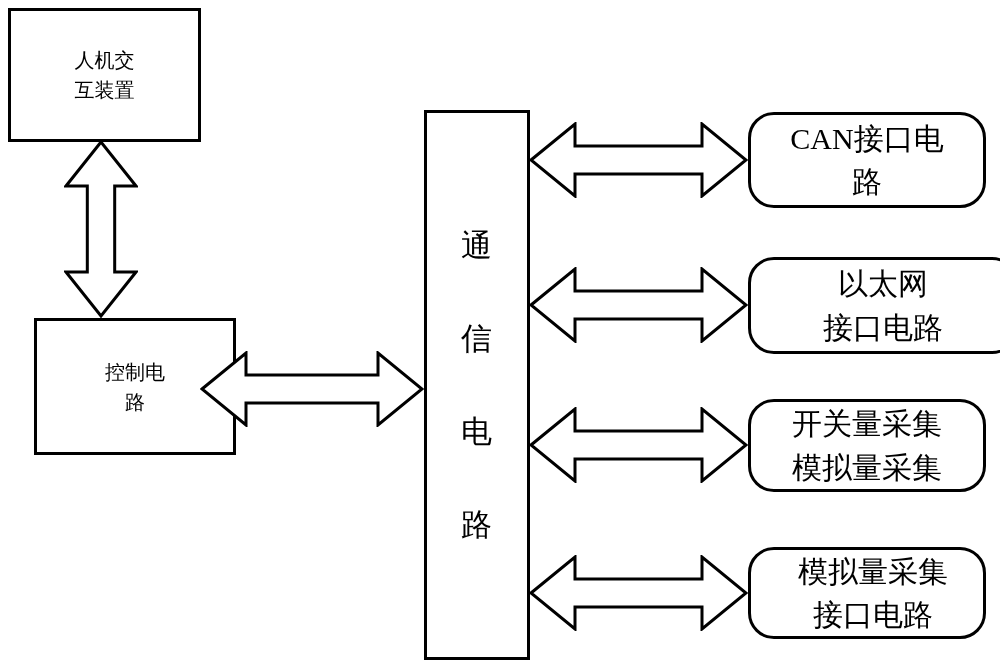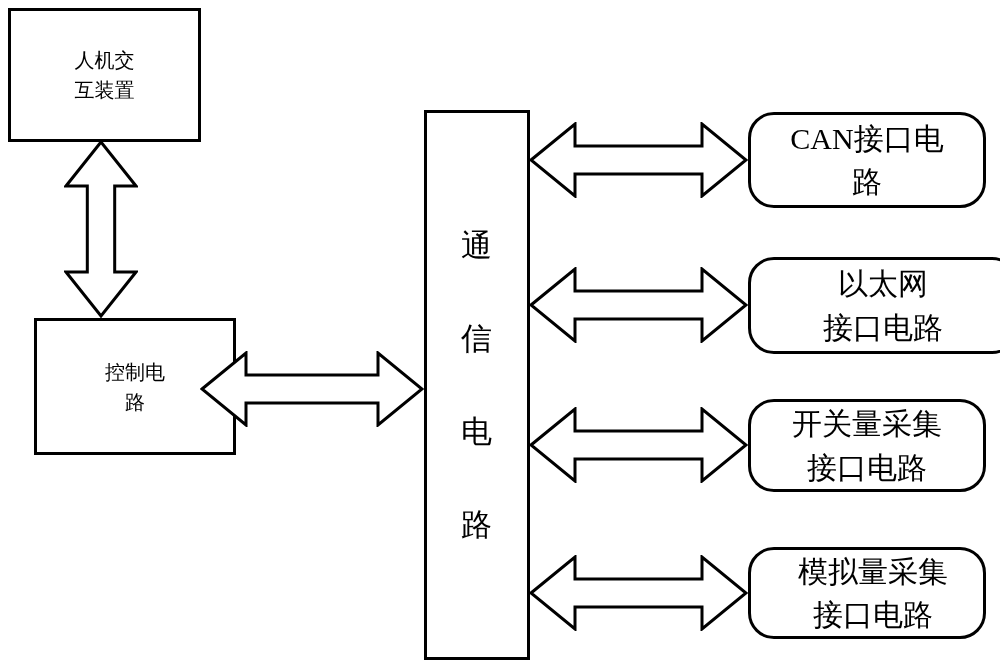--- a/index.html
+++ b/index.html
@@ -77,21 +77,21 @@
 电
 路</div>
 
   <div id="box-can" class="box box-right">CAN接口电
 路</div>
 
   <div id="box-eth" class="box box-right">以太网
 接口电路</div>
 
   <div id="box-dig" class="box box-right">开关量采集
-接口电路</div>
+模拟量采集</div>
 
   <div id="box-ana" class="box box-right">模拟量采集
 接口电路</div>
 
   <svg id="arrow-hmi-control" class="arrow" width="74" height="178">
       <polygon points="37,2 2,46 23.310000000000002,46 23.310000000000002,132 2,132 37,176 72,132 50.69,132 50.69,46 72,46" fill="#ffffff" stroke="#000000" stroke-width="3" stroke-linejoin="miter"></polygon>
     </svg>
 
   <svg id="arrow-control-comm" class="arrow" width="224" height="76">
       <polygon points="2,38 46,2 46,23.939999999999998 178,23.939999999999998 178,2 222,38 178,74 178,52.06 46,52.06 46,74" fill="#ffffff" stroke="#000000" stroke-width="3" stroke-linejoin="miter"></polygon>

